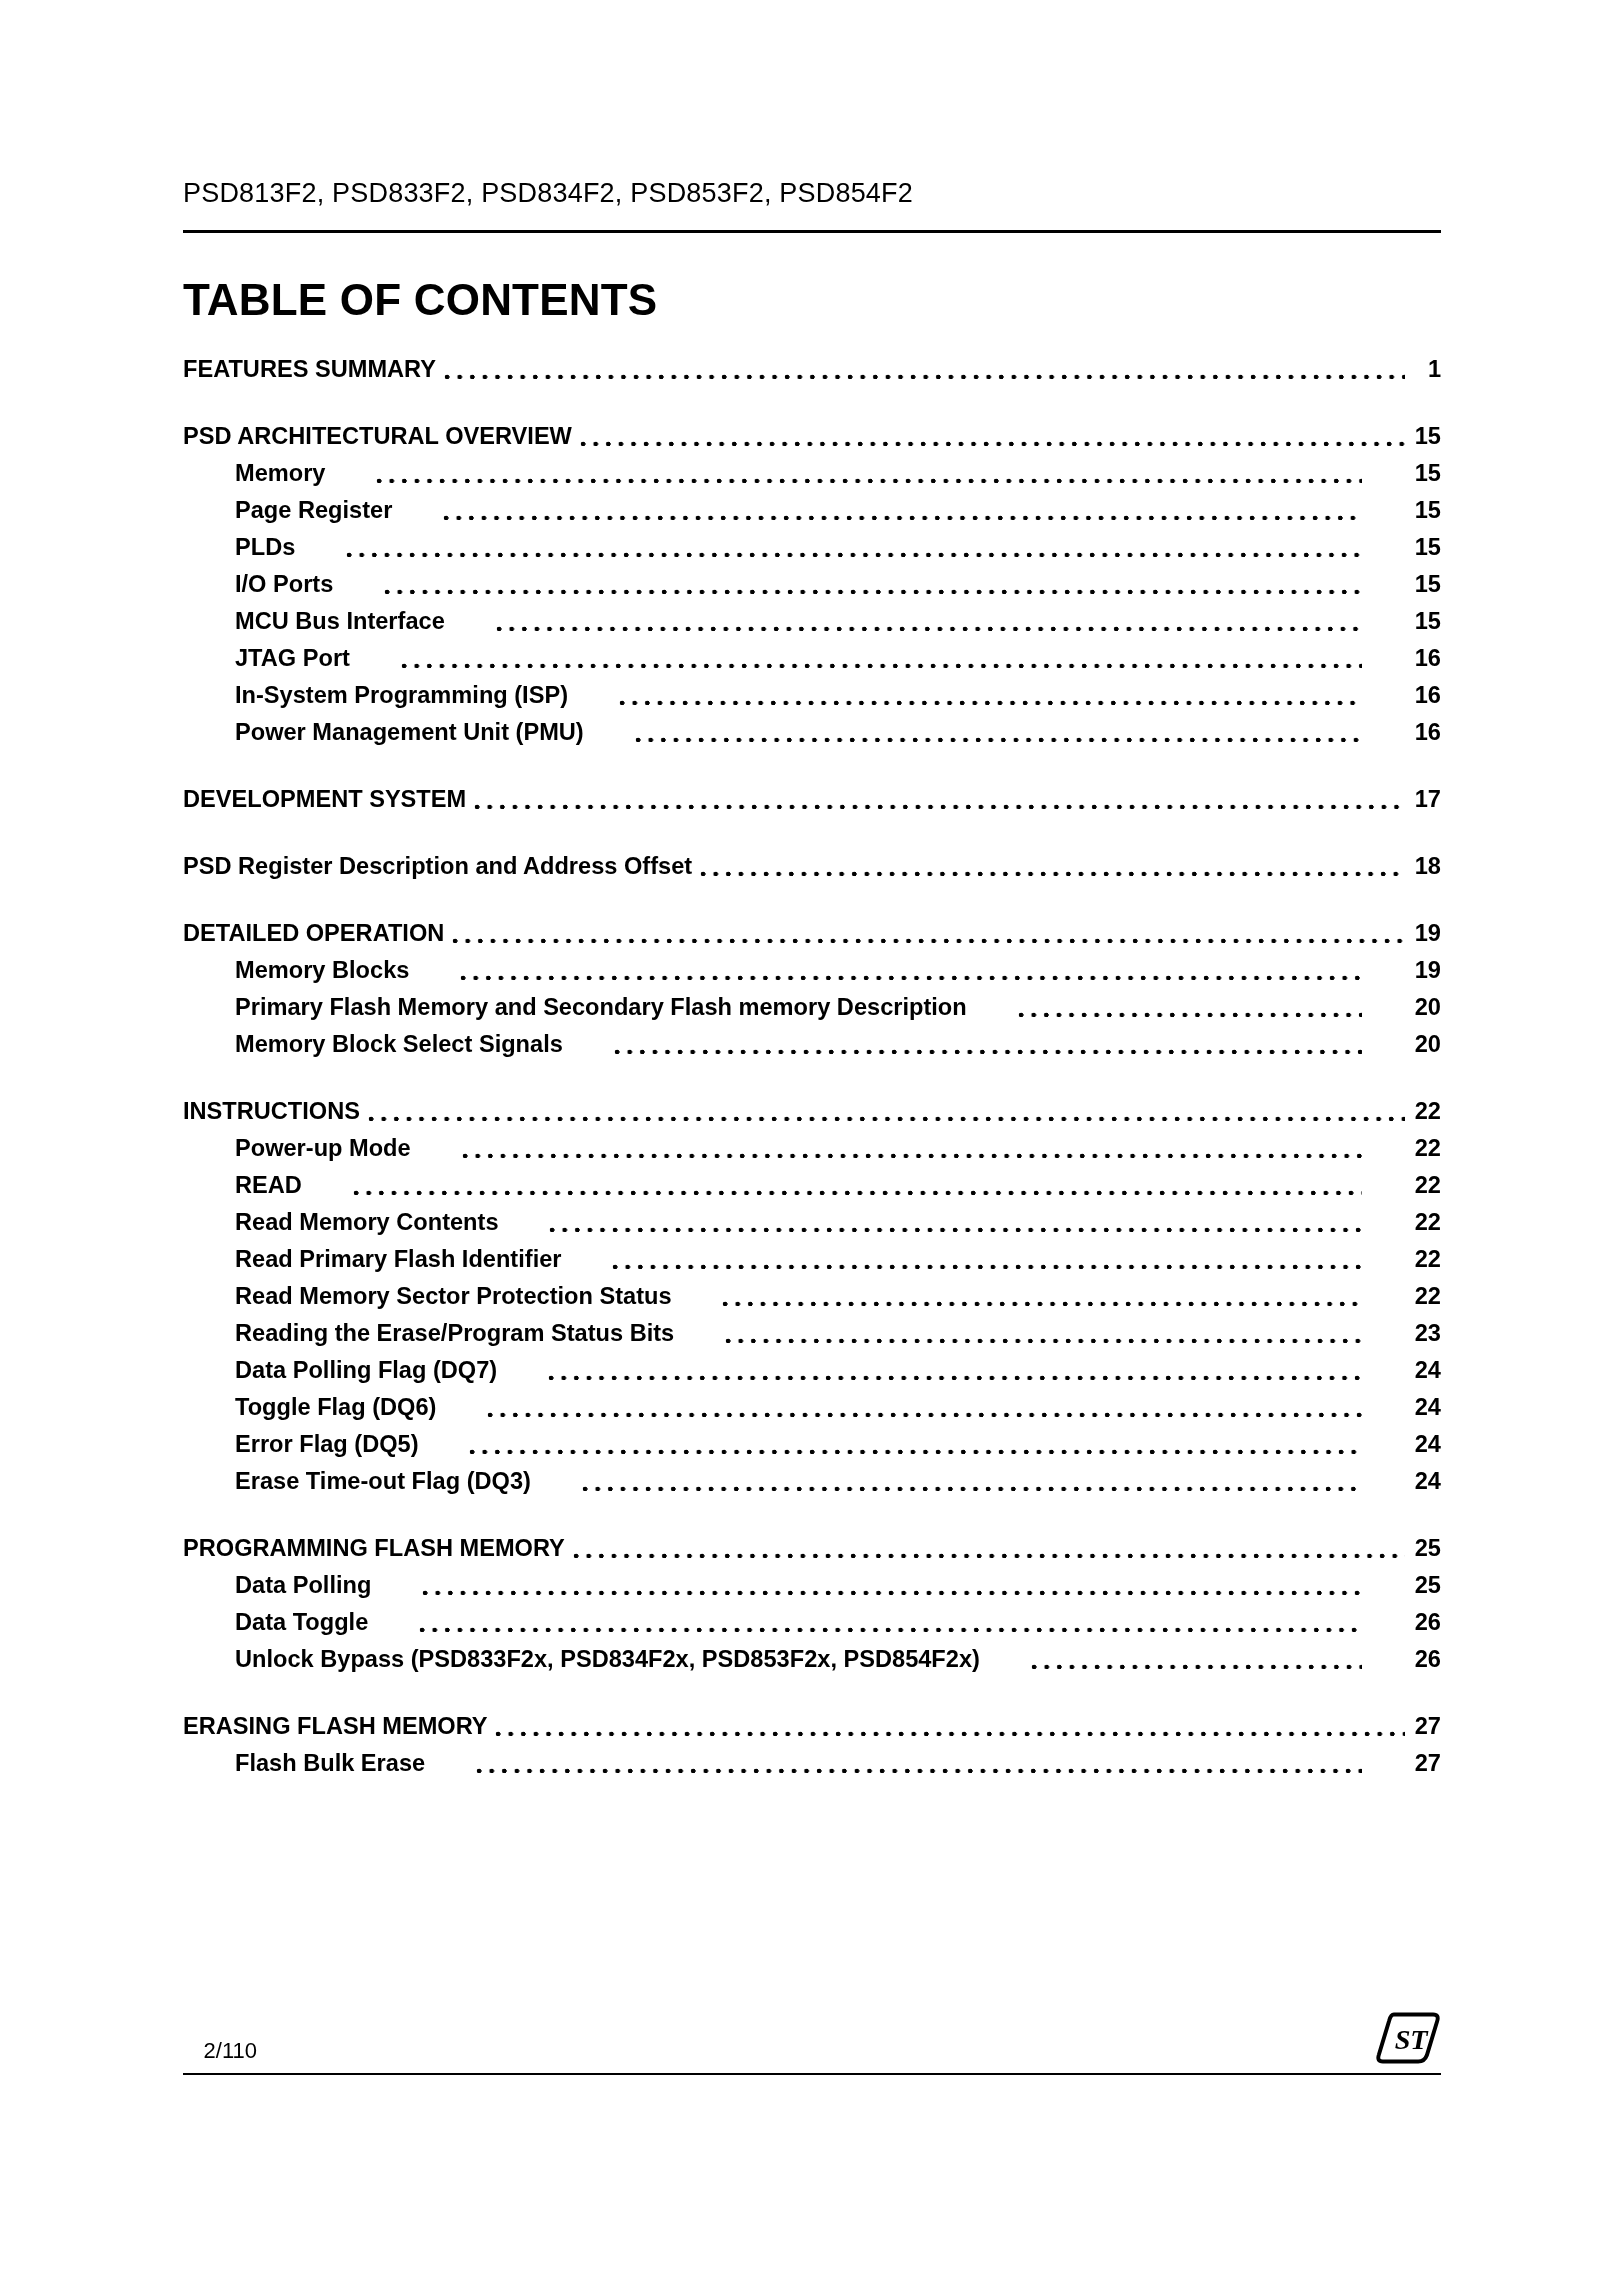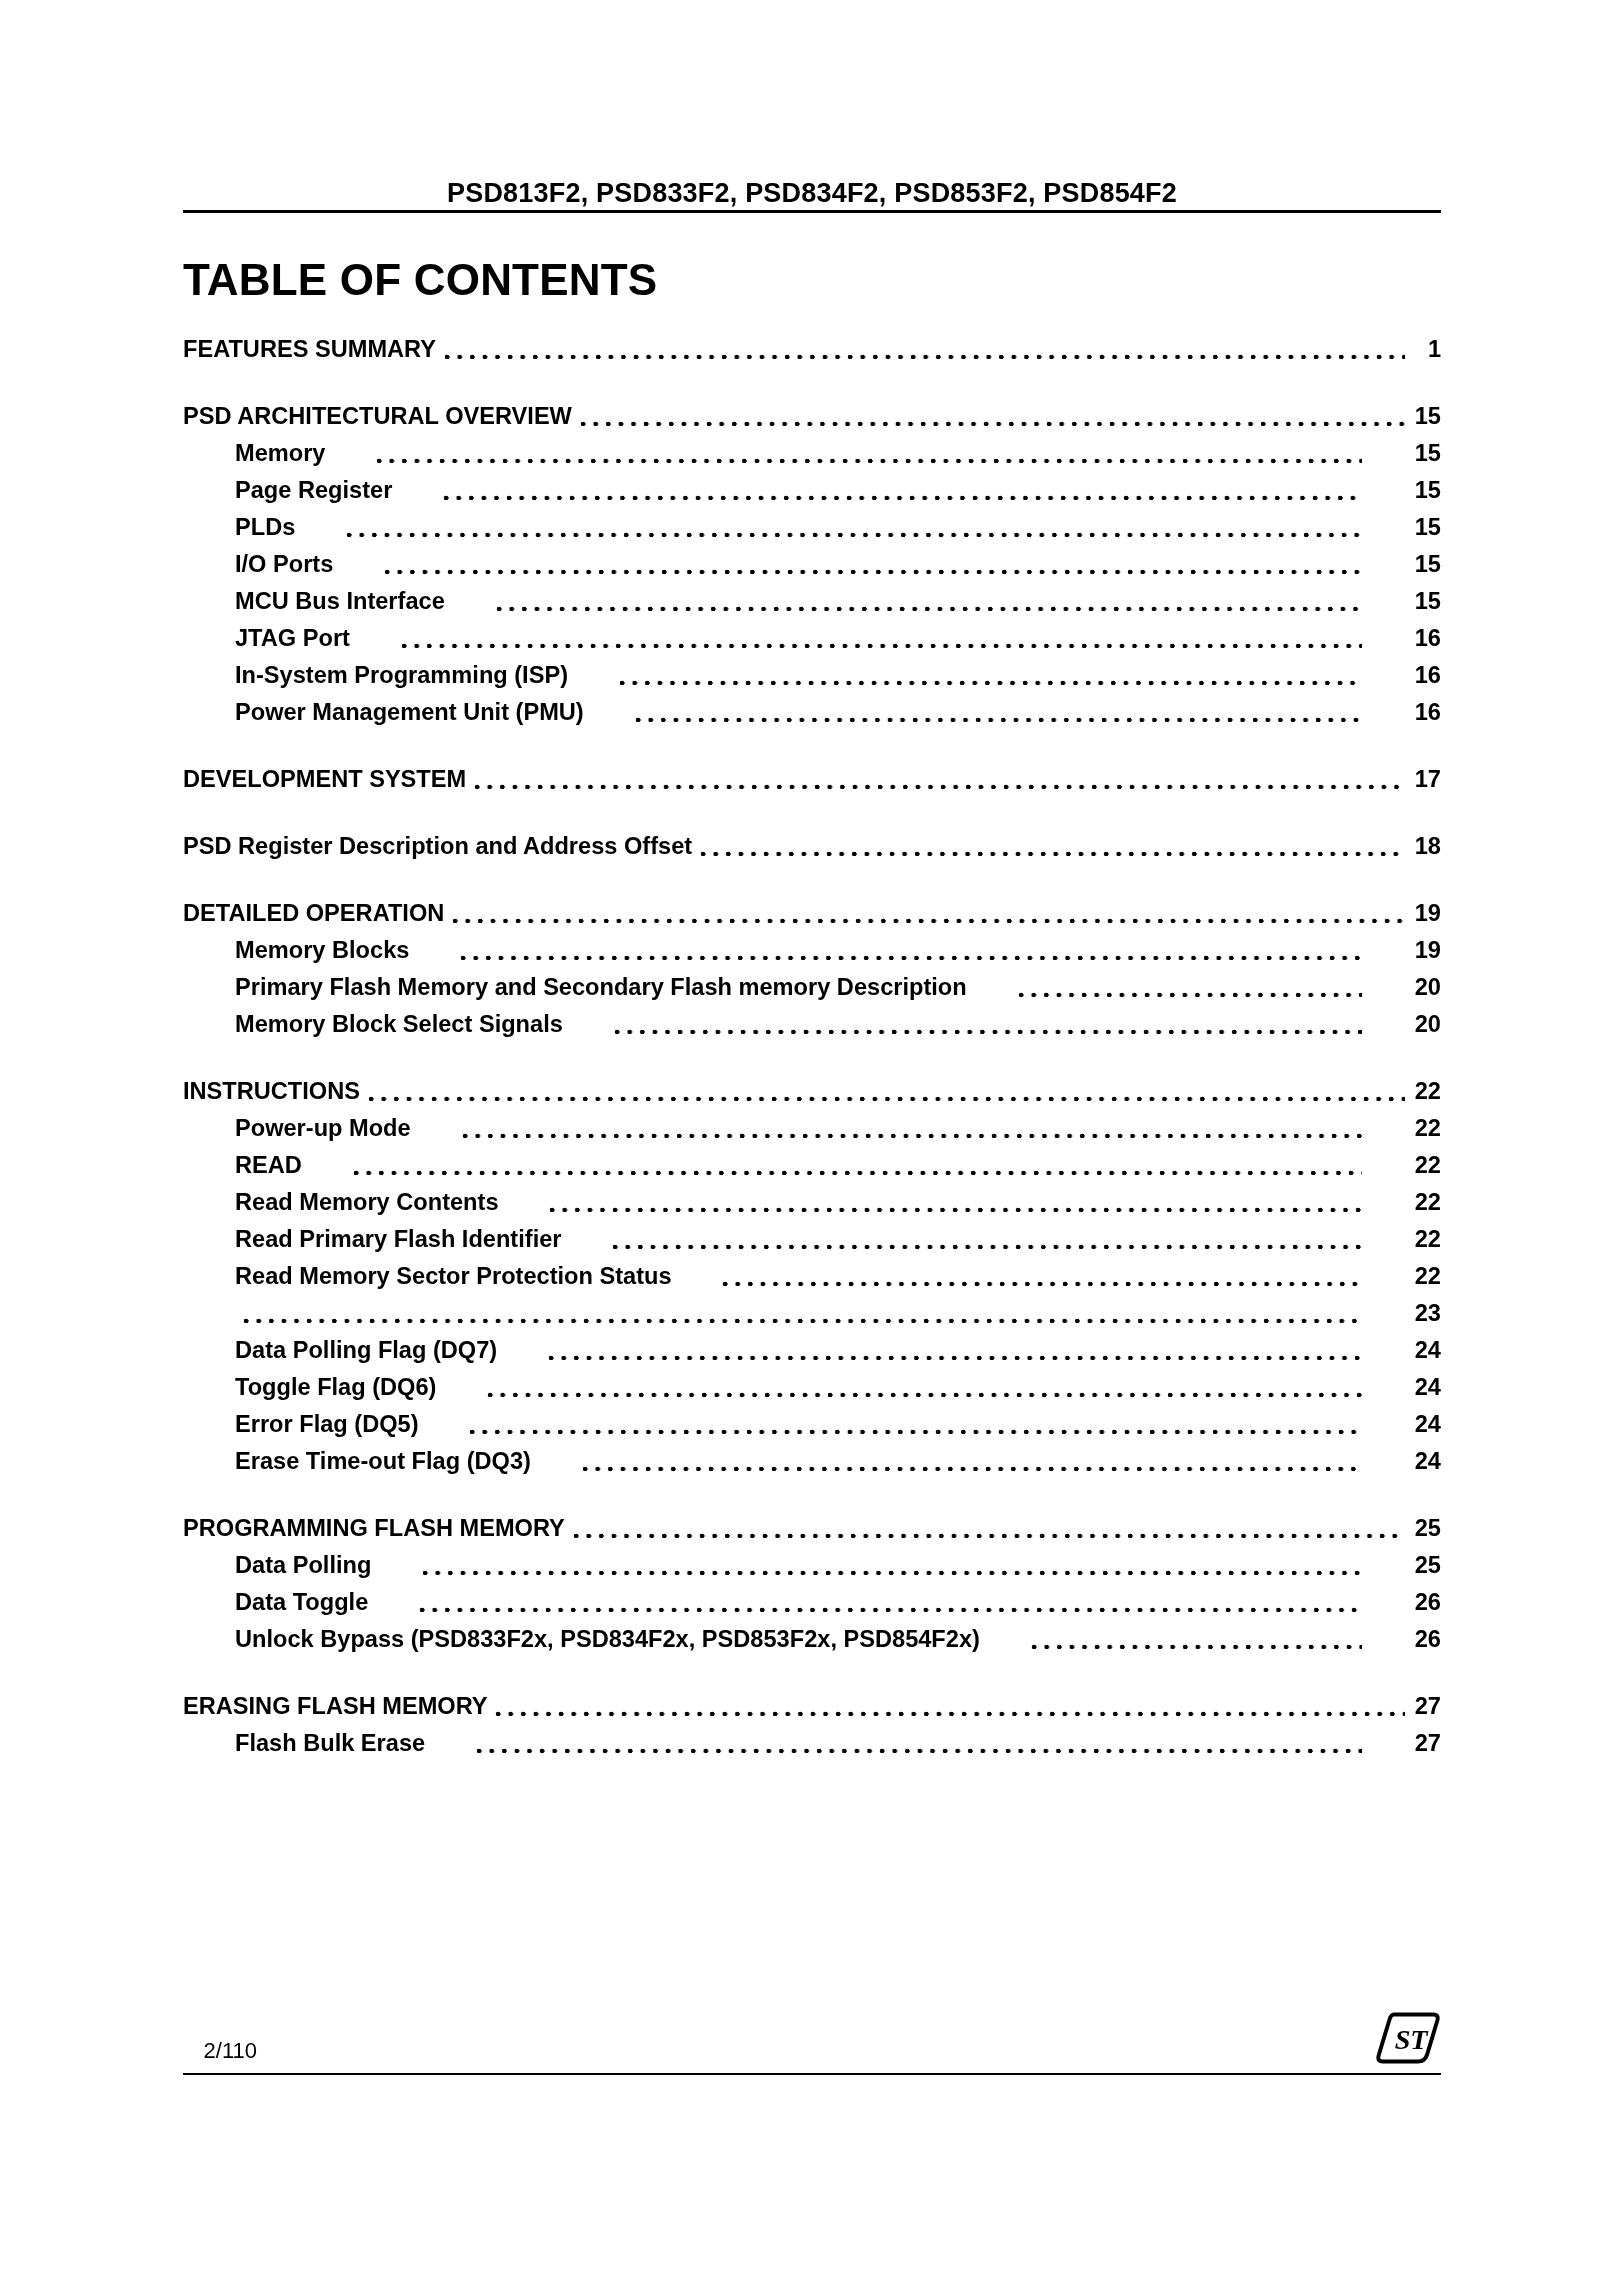--- a/index.html
+++ b/index.html
@@ -15,25 +15,24 @@
   .page {
     position: absolute;
     left: 183px;
     top: 0;
     width: 1258px;
   }
   .doc-header {
     margin-top: 177px;
     font-size: 27px;
     line-height: 33px;
-    font-weight: bold;
-    padding-bottom: 0;
+    font-weight: normal;
+    padding-bottom: 20px;
     border-bottom: 3.1px solid #000;
     letter-spacing: 0.2px;
-    text-align: center;
   }
   .toc-title {
     margin-top: 46px;
     font-size: 44px;
     line-height: 42px;
     font-weight: bold;
     letter-spacing: 0.2px;
   }
   .toc {
     margin-top: 12.6px;
@@ -207,20 +206,21 @@
     <span class="toc-label">Read Primary Flash Identifier</span>
     <span class="dots"></span>
     <span class="toc-page">22</span>
   </div>
       <div class="toc-row level-1">
     <span class="toc-label">Read Memory Sector Protection Status</span>
     <span class="dots"></span>
     <span class="toc-page">22</span>
   </div>
       <div class="toc-row level-1">
+    <span class="toc-label">Reading the Erase/Program Status Bits</span>
     <span class="dots"></span>
     <span class="toc-page">23</span>
   </div>
       <div class="toc-row level-1">
     <span class="toc-label">Data Polling Flag (DQ7)</span>
     <span class="dots"></span>
     <span class="toc-page">24</span>
   </div>
       <div class="toc-row level-1">
     <span class="toc-label">Toggle Flag (DQ6)</span>

